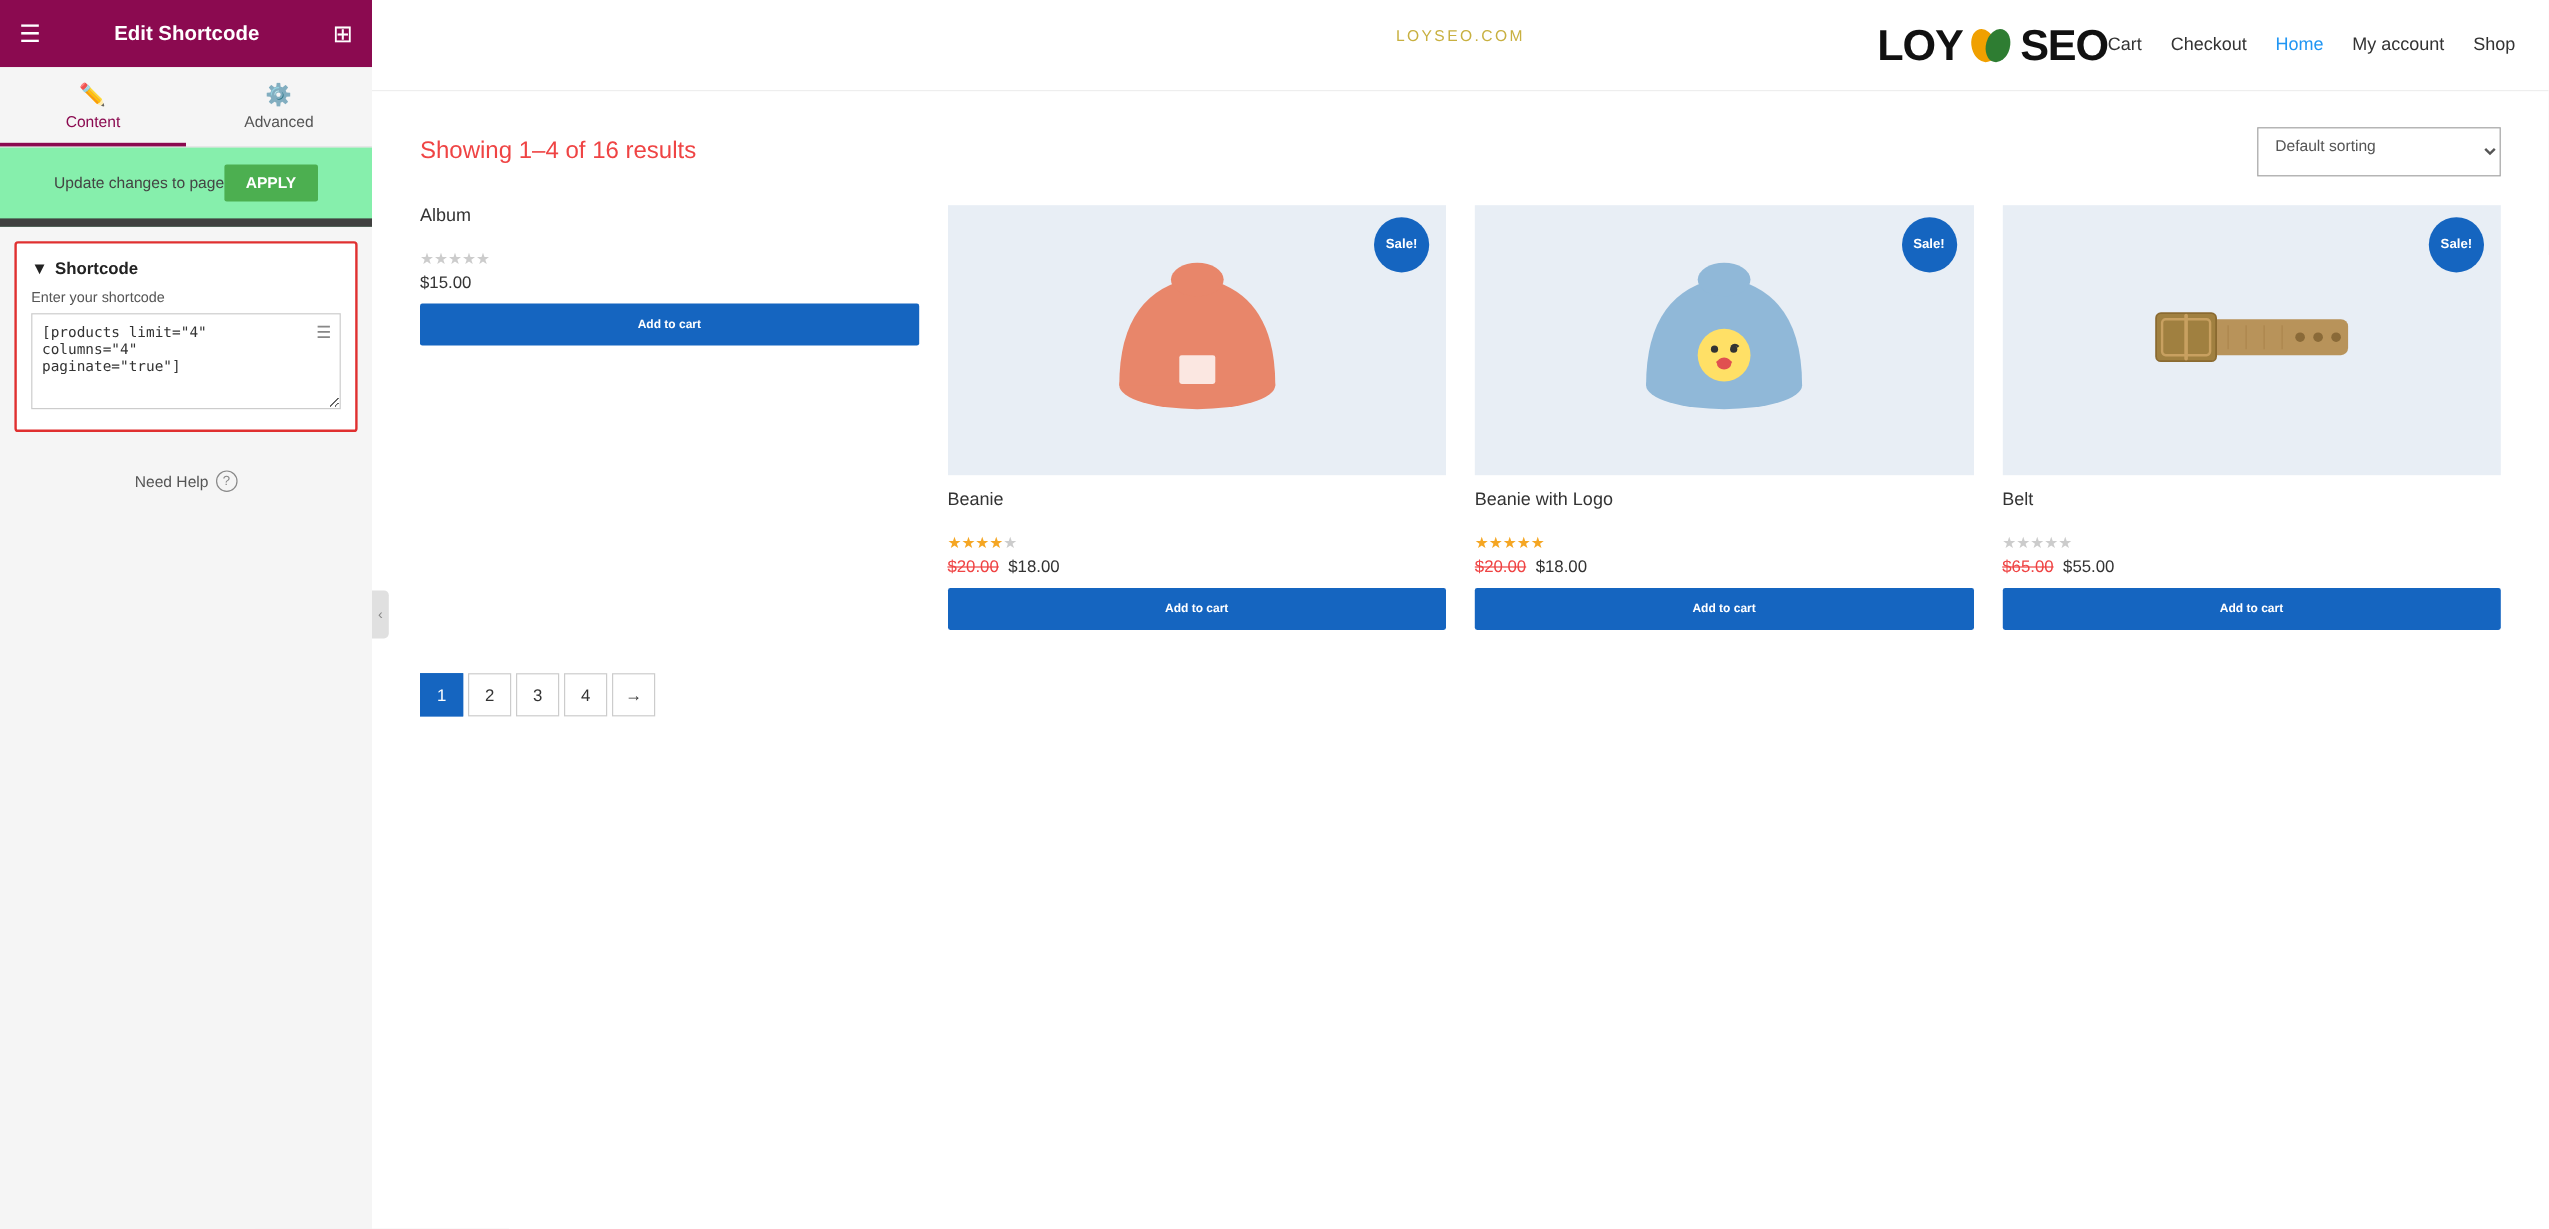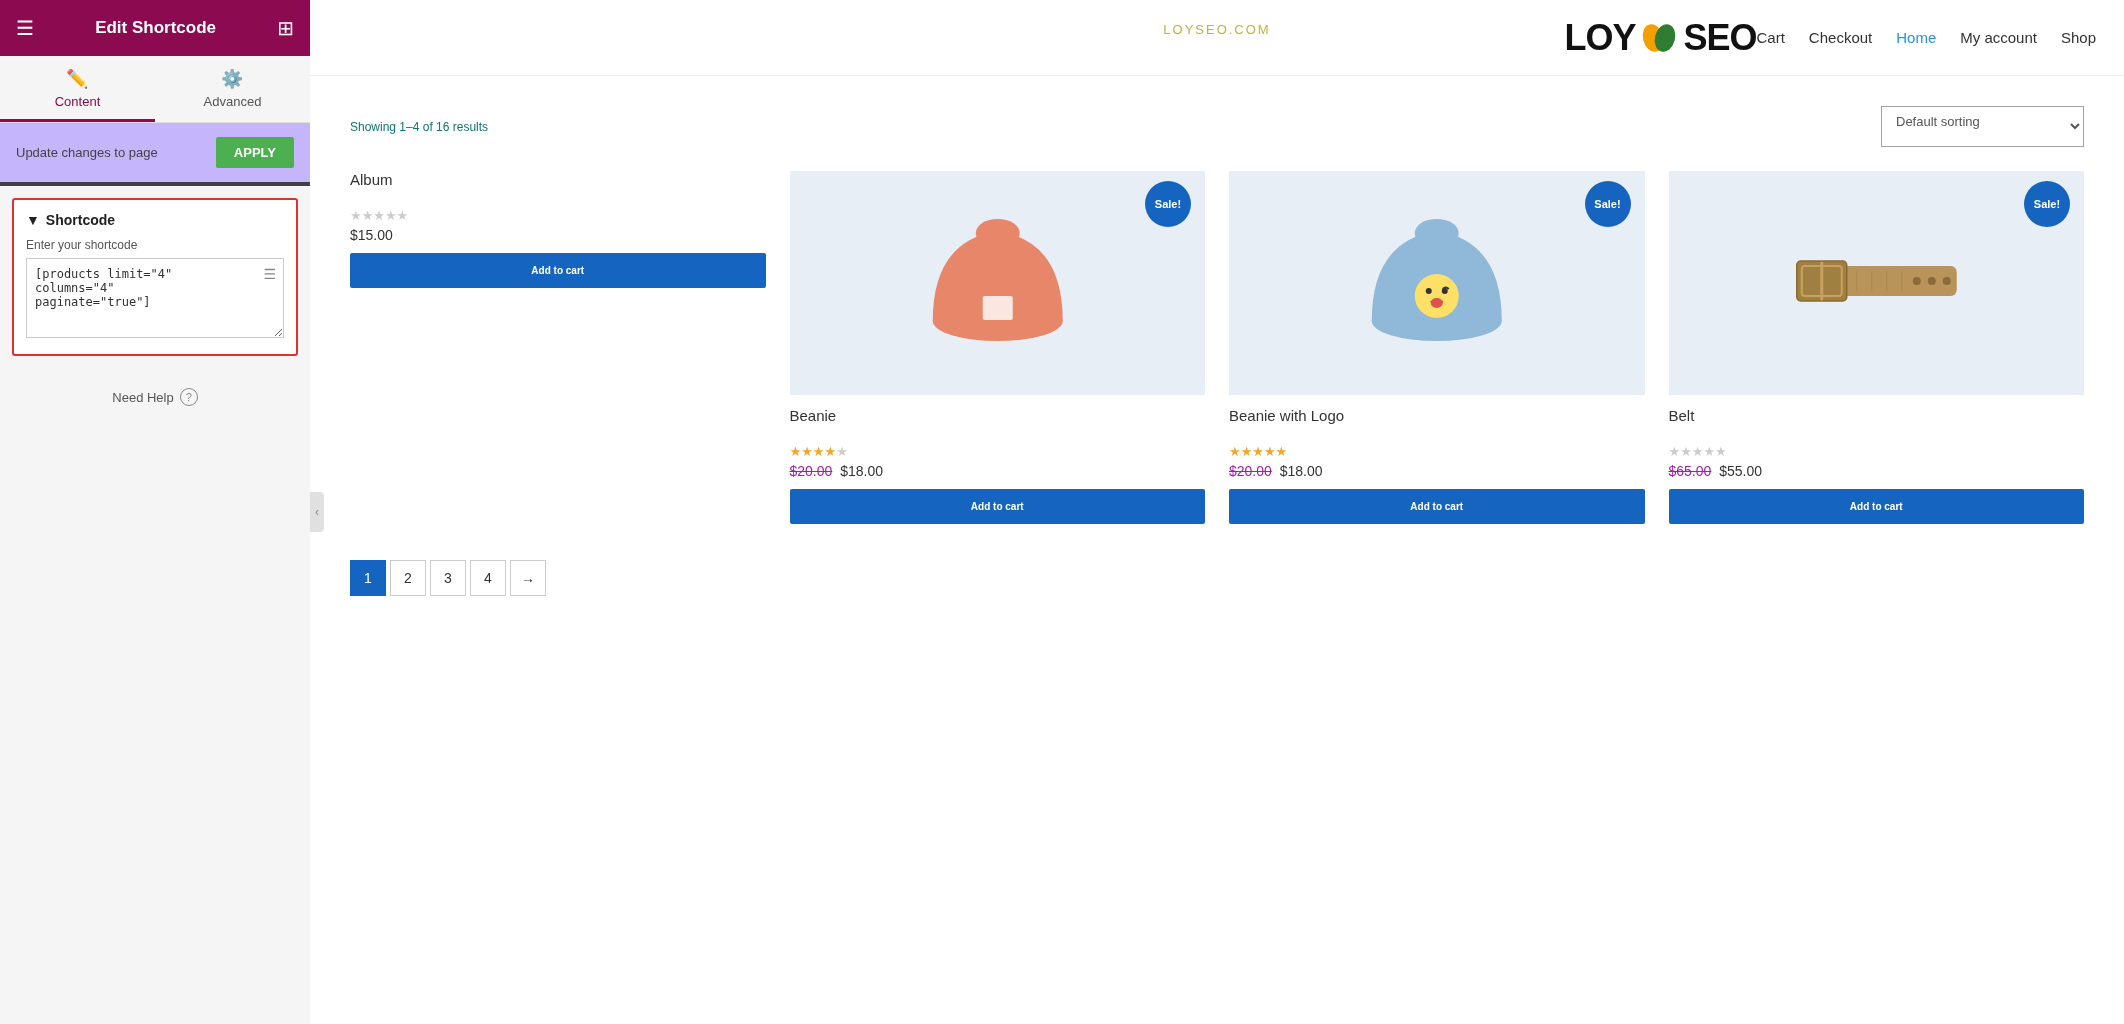--- a/index.html
+++ b/index.html
@@ -49,24 +49,24 @@
       border-bottom: 3px solid #8b0a50;
       color: #8b0a50;
     }
     .sidebar-tab-icon {
       font-size: 18px;
       margin-bottom: 4px;
     }
     .update-bar {
       display: flex;
       align-items: center;
-      justify-content: space-between;
+      justify-content: center;
       padding: 14px 16px;
-      background: #c4b5fd;
-      border-bottom: 4px solid #404040;
+      background: #86efac;
+      border-bottom: 7px solid #404040;
     }
     .update-text {
       font-size: 13px;
       color: #444;
     }
     .apply-btn {
       background: #4caf50;
       color: white;
       border: none;
       padding: 8px 18px;
@@ -211,22 +211,22 @@
       padding: 30px 40px;
       position: relative;
     }
     .results-bar {
       display: flex;
       align-items: center;
       justify-content: space-between;
       margin-bottom: 24px;
     }
     .results-text {
-      font-size: 12px;
-      color: #0f766e;
+      font-size: 20px;
+      color: #ef4444;
     }
     .sort-select {
       border: 1px solid #a3a3a3;
       padding: 6px 28px 16px 10px;
       font-size: 13px;
       color: #555;
       background: white;
       appearance: auto;
       cursor: pointer;
     }
@@ -273,21 +273,21 @@
       margin-bottom: 4px;
     }
     .star-empty { color: #ccc; }
     .price {
       font-size: 14px;
       color: #333;
       margin-bottom: 10px;
     }
     .price-old {
       text-decoration: line-through;
-      color: #a21caf;
+      color: #ef4444;
       margin-right: 4px;
     }
     .add-to-cart-btn {
       background: #1565c0;
       color: white;
       border: none;
       padding: 12px;
       font-size: 10px;
       font-weight: bold;
       cursor: pointer;

